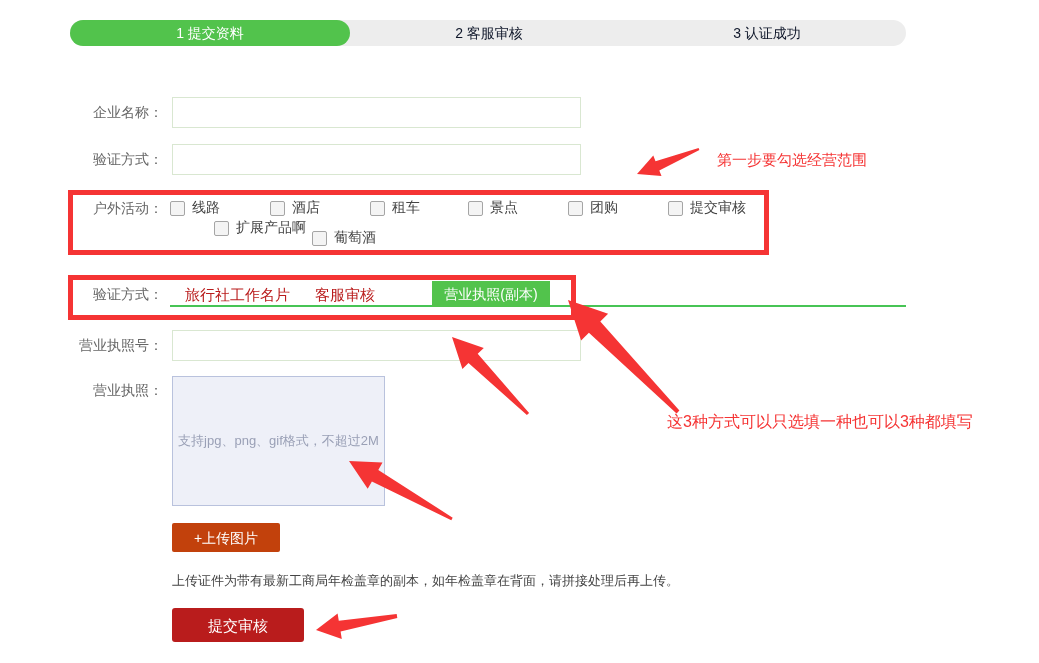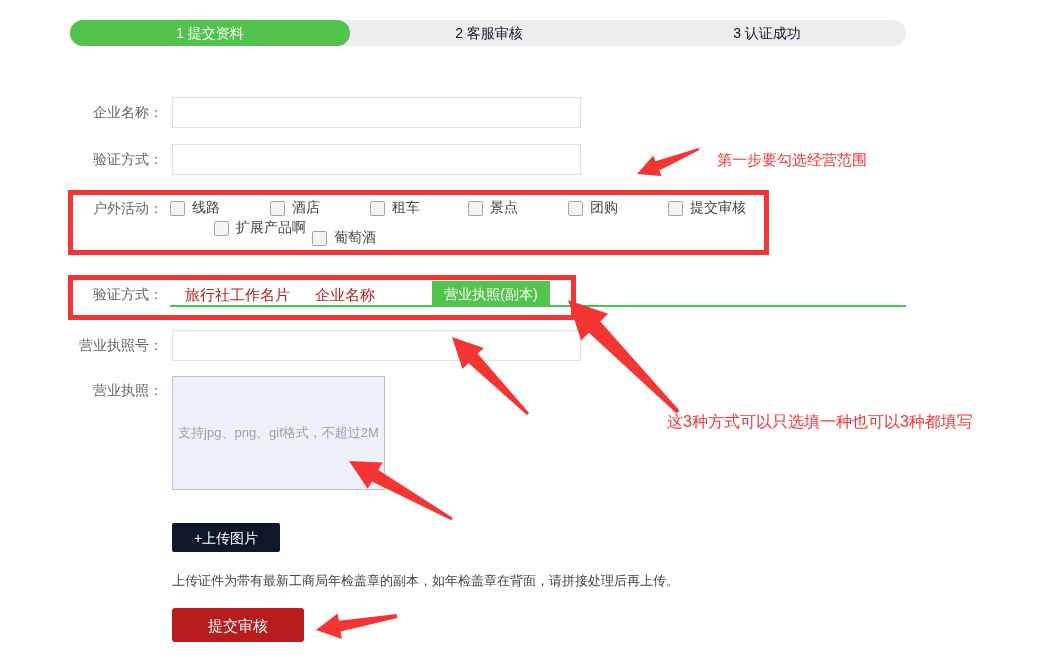--- a/index.html
+++ b/index.html
@@ -29,24 +29,24 @@
   .tabactive{left:432px;top:281px;width:118px;height:26px;background:#52c34c;color:#fff;
              font-size:14px;line-height:26px;text-align:center;cursor:pointer;}
   .underline{left:170px;top:305px;width:736px;height:2px;background:#47c455;}
 
   
   .redbox{border:5px solid #f53434;box-sizing:border-box;pointer-events:none;background:transparent;}
   .rb1{left:68px;top:190px;width:701px;height:65px;}
   .rb2{left:68px;top:275px;width:508px;height:45px;}
 
   
-  .uploadbox{left:172px;top:376px;width:213px;height:114px;background:#eef0f8;border:1px solid #b9c2dd;
+  .uploadbox{left:172px;top:376px;width:213px;height:130px;background:#eef0f8;border:1px solid #b9c2dd;
              box-sizing:border-box;display:flex;align-items:center;justify-content:center;cursor:pointer;}
   .uploadbox span{font-size:13px;color:#9aa0b6;}
-  .upbtn{left:172px;top:523px;width:108px;height:29px;background:#0f172a;border:none;border-radius:2px;
+  .upbtn{left:172px;top:523px;width:108px;height:29px;background:#c2410c;border:none;border-radius:2px;
          color:#fff;font-size:14px;line-height:29px;text-align:center;cursor:pointer;}
   .note{left:172px;top:572px;font-size:13px;color:#444;}
 
   .submit{left:172px;top:608px;width:132px;height:34px;background:#b91c1c;border:none;border-radius:3px;
           color:#fff;font-size:15px;line-height:34px;text-align:center;cursor:pointer;}
 
   
   .ann{color:#f53434;white-space:nowrap;}
   .ann1{left:717px;top:151px;font-size:15px;}
   .ann2{left:667px;top:412px;font-size:16px;}
@@ -99,21 +99,21 @@
     <span>扩展产品啊</span>
   </label>
   <label class="abs chk" style="left:312px;top:229px;">
     <span class="box"></span>
     <span>葡萄酒</span>
   </label>
 
   <div class="abs flabel" style="top:287px;line-height:15px;">验证方式：</div>
   <div class="abs underline"></div>
   <div class="abs tab" style="left:185px;top:286px;">旅行社工作名片</div>
-  <div class="abs tab" style="left:315px;top:286px;">企业名称</div>
+  <div class="abs tab" style="left:315px;top:286px;">客服审核</div>
   <div class="abs tabactive">营业执照(副本)</div>
 
   <div class="abs flabel lh31" style="top:330px;">营业执照号：</div>
   <input class="abs tinput" style="top: 330px;">
 
   <div class="abs flabel" style="top:382px;line-height:16px;">营业执照：</div>
   <div class="abs uploadbox">
     <span>支持jpg、png、gif格式，不超过2M</span>
   </div>
   <button class="abs upbtn">+上传图片</button>

